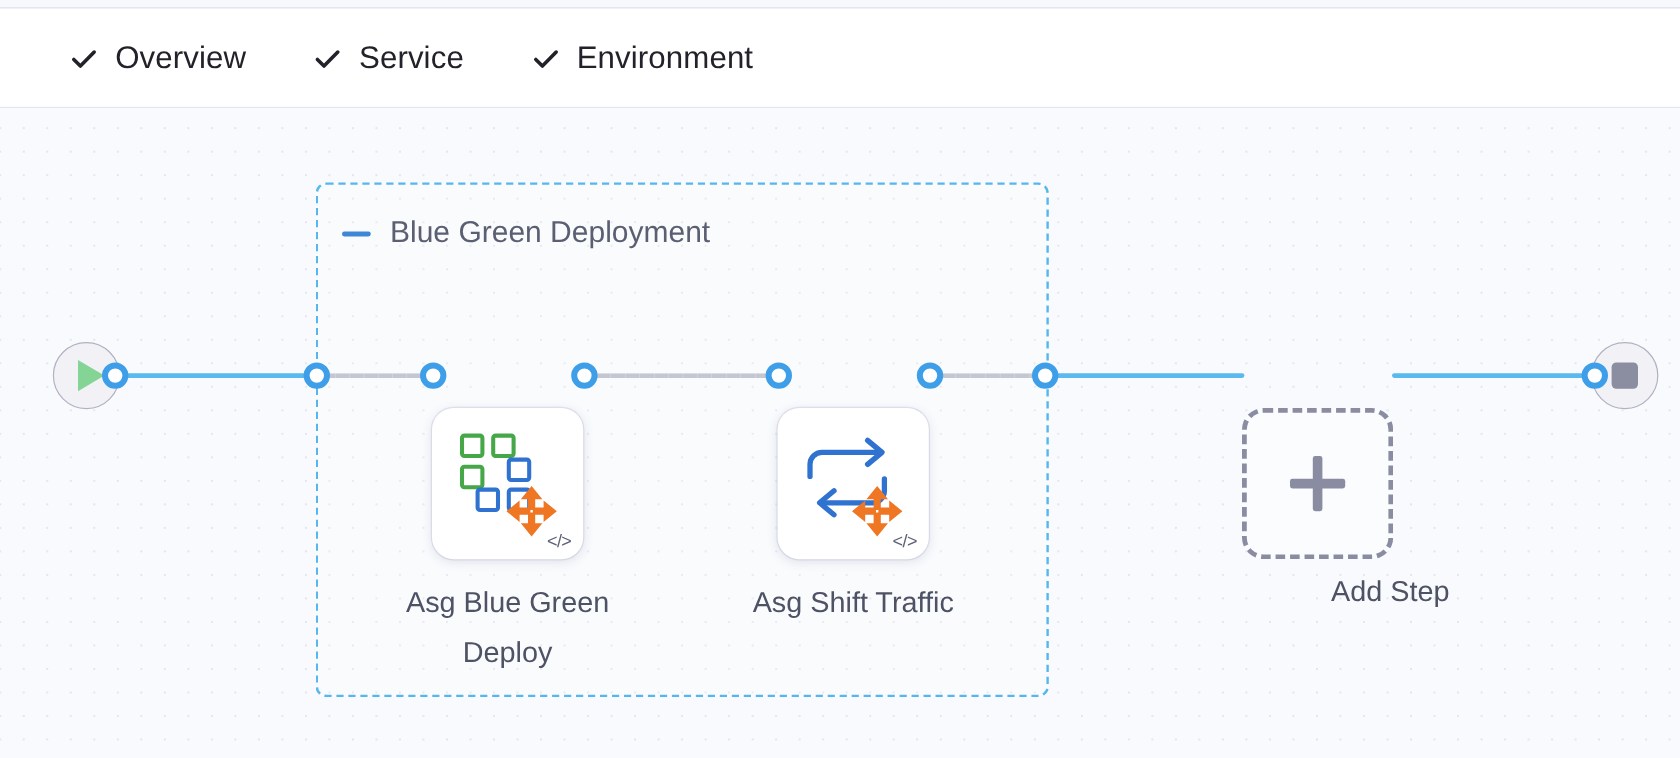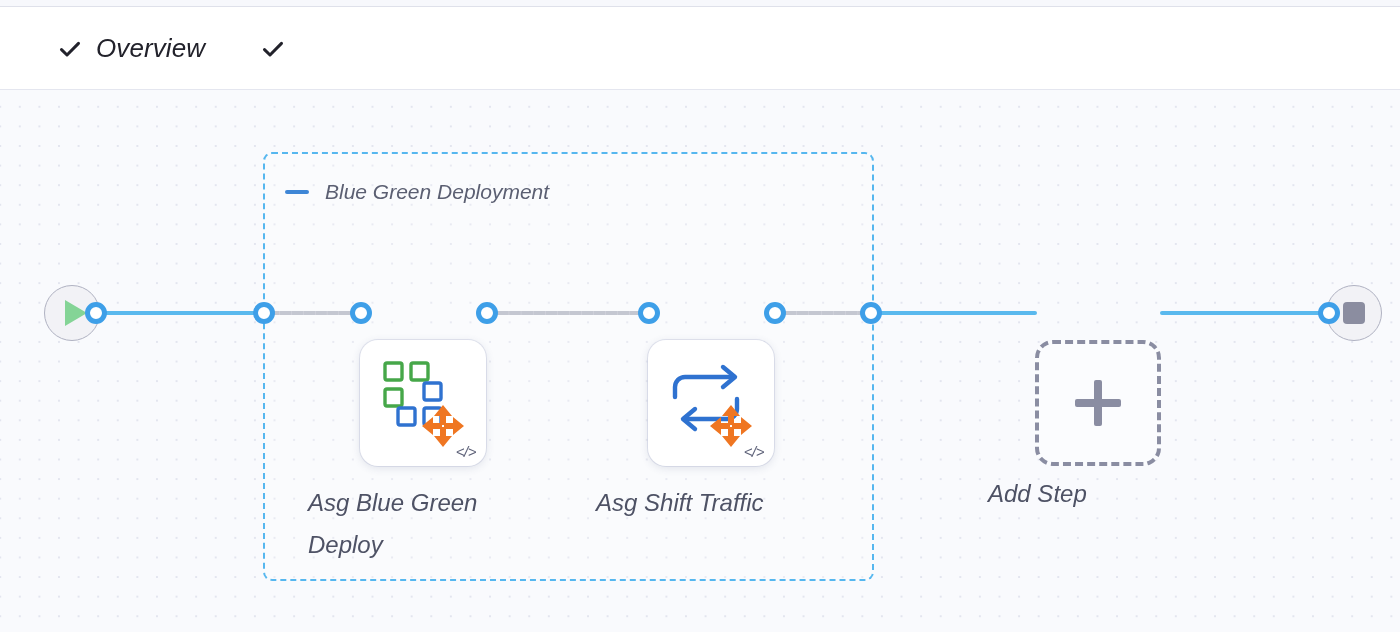--- a/index.html
+++ b/index.html
@@ -9,21 +9,20 @@
     overflow: hidden;
     font-family: "Liberation Sans", sans-serif;
     background: #ffffff;
   }
 
   #app {
     position: relative;
     width: 1400px;
     height: 632px;
     background: #ffffff;
-    font-style: italic;
   }
 
   
   .top-strip {
     position: absolute;
     top: 0; left: 0;
     width: 1400px; height: 7px;
     background: #f7f8fc;
     border-bottom: 1px solid #dfe1ea;
   }
@@ -100,21 +99,21 @@
     gap: 16px;
   }
   .collapse-dash {
     width: 24px; height: 4px;
     background: #3e86d6;
     border-radius: 2px;
     display: block;
     cursor: pointer;
   }
   .stage-title {
-    font-size: 21px;
+    font-size: 25px;
     color: #5b5f72;
     white-space: nowrap;
   }
 
   
   .line { position: absolute; height: 4px; border-radius: 2px; }
   .line-solid { background: #5ab9ee; }
   .line-dashed {
     height: 0;
     border-top: 4px dashed #b6b9c6;
@@ -175,20 +174,21 @@
     color: #5d6178;
     font-family: "Liberation Sans", sans-serif;
     letter-spacing: -0.5px;
   }
   .step-label {
     position: absolute;
     left: 50%;
     transform: translateX(-50%);
     top: 142px;
     width: 230px;
+    text-align: center;
     font-size: 24px;
     line-height: 42px;
     color: #4e5265;
   }
 
   
   .add-step { position: absolute; z-index: 5; }
   .add-box {
     width: 126px; height: 126px;
     border: 4px dashed #8a8da2;
@@ -202,21 +202,21 @@
   .plus-v, .plus-h { position: absolute; background: #8a8da2; border-radius: 2px; }
   .plus-wrap { position: relative; width: 46px; height: 46px; }
   .plus-h { left: 0; top: 19px; width: 46px; height: 8px; }
   .plus-v { top: 0; left: 19px; height: 46px; width: 8px; }
   .add-label {
     position: absolute;
     left: 50%;
     transform: translateX(-50%);
     top: 140px;
     width: 220px;
-    text-align: left;
+    text-align: right;
     font-size: 24px;
     color: #4e5265;
     white-space: nowrap;
   }
 </style>
 </head>
 <body>
 
 <div id="app">
 
@@ -226,27 +226,36 @@
 
     <div class="tab">
       <span class="tick">
         <svg viewBox="0 0 24 24" fill="none">
             <path d="M3.5 12.6 L9 18 L20.5 6.4" stroke="#22222b" stroke-width="3" stroke-linecap="round" stroke-linejoin="round"></path>
           </svg>
       </span>
       <span class="tab-label">Overview</span>
     </div>
 
-
     <div class="tab">
       <span class="tick">
         <svg viewBox="0 0 24 24" fill="none">
             <path d="M3.5 12.6 L9 18 L20.5 6.4" stroke="#22222b" stroke-width="3" stroke-linecap="round" stroke-linejoin="round"></path>
           </svg>
       </span>
+      <span class="tab-label">Service</span>
+    </div>
+
+    <div class="tab">
+      <span class="tick">
+        <svg viewBox="0 0 24 24" fill="none">
+            <path d="M3.5 12.6 L9 18 L20.5 6.4" stroke="#22222b" stroke-width="3" stroke-linecap="round" stroke-linejoin="round"></path>
+          </svg>
+      </span>
+      <span class="tab-label">Environment</span>
     </div>
 
 
 
   </div>
 
   <div class="canvas">
 
     <div class="line line-solid" style="left:96px;  top:221px; width:172px;"></div>
     <div class="line line-dashed" style="left:268px; top:221px; width:100px;"></div>

